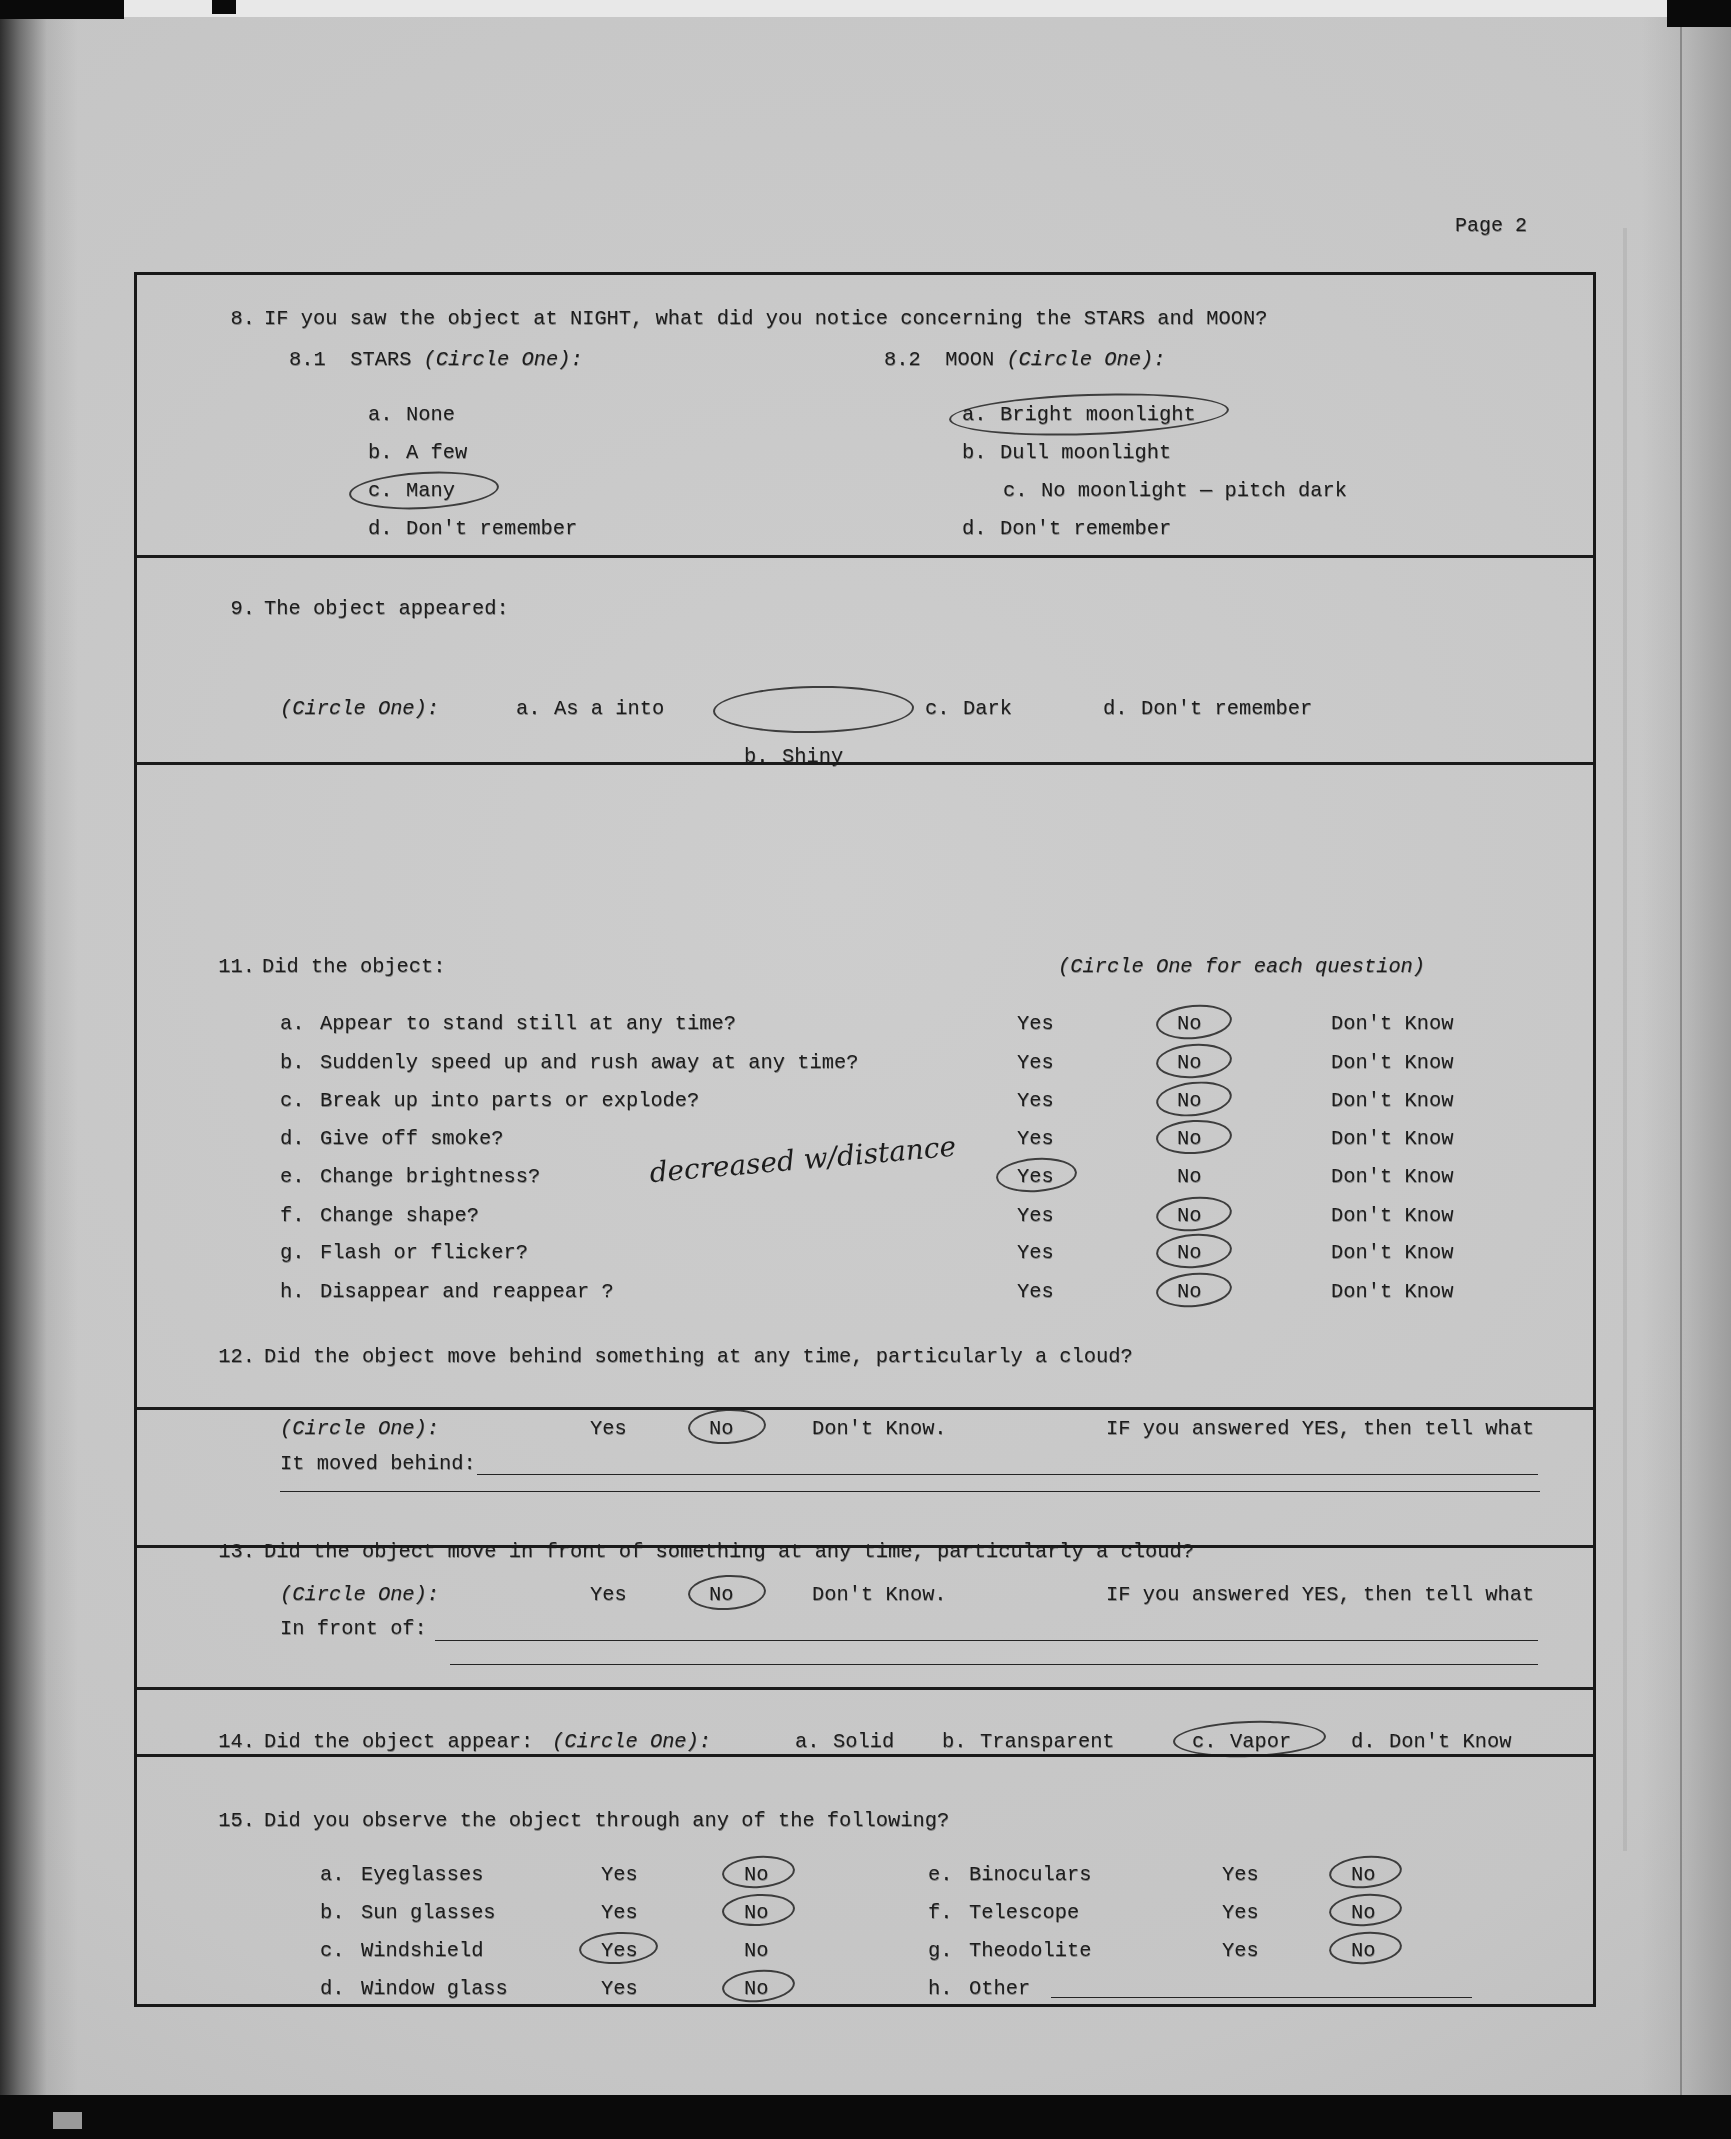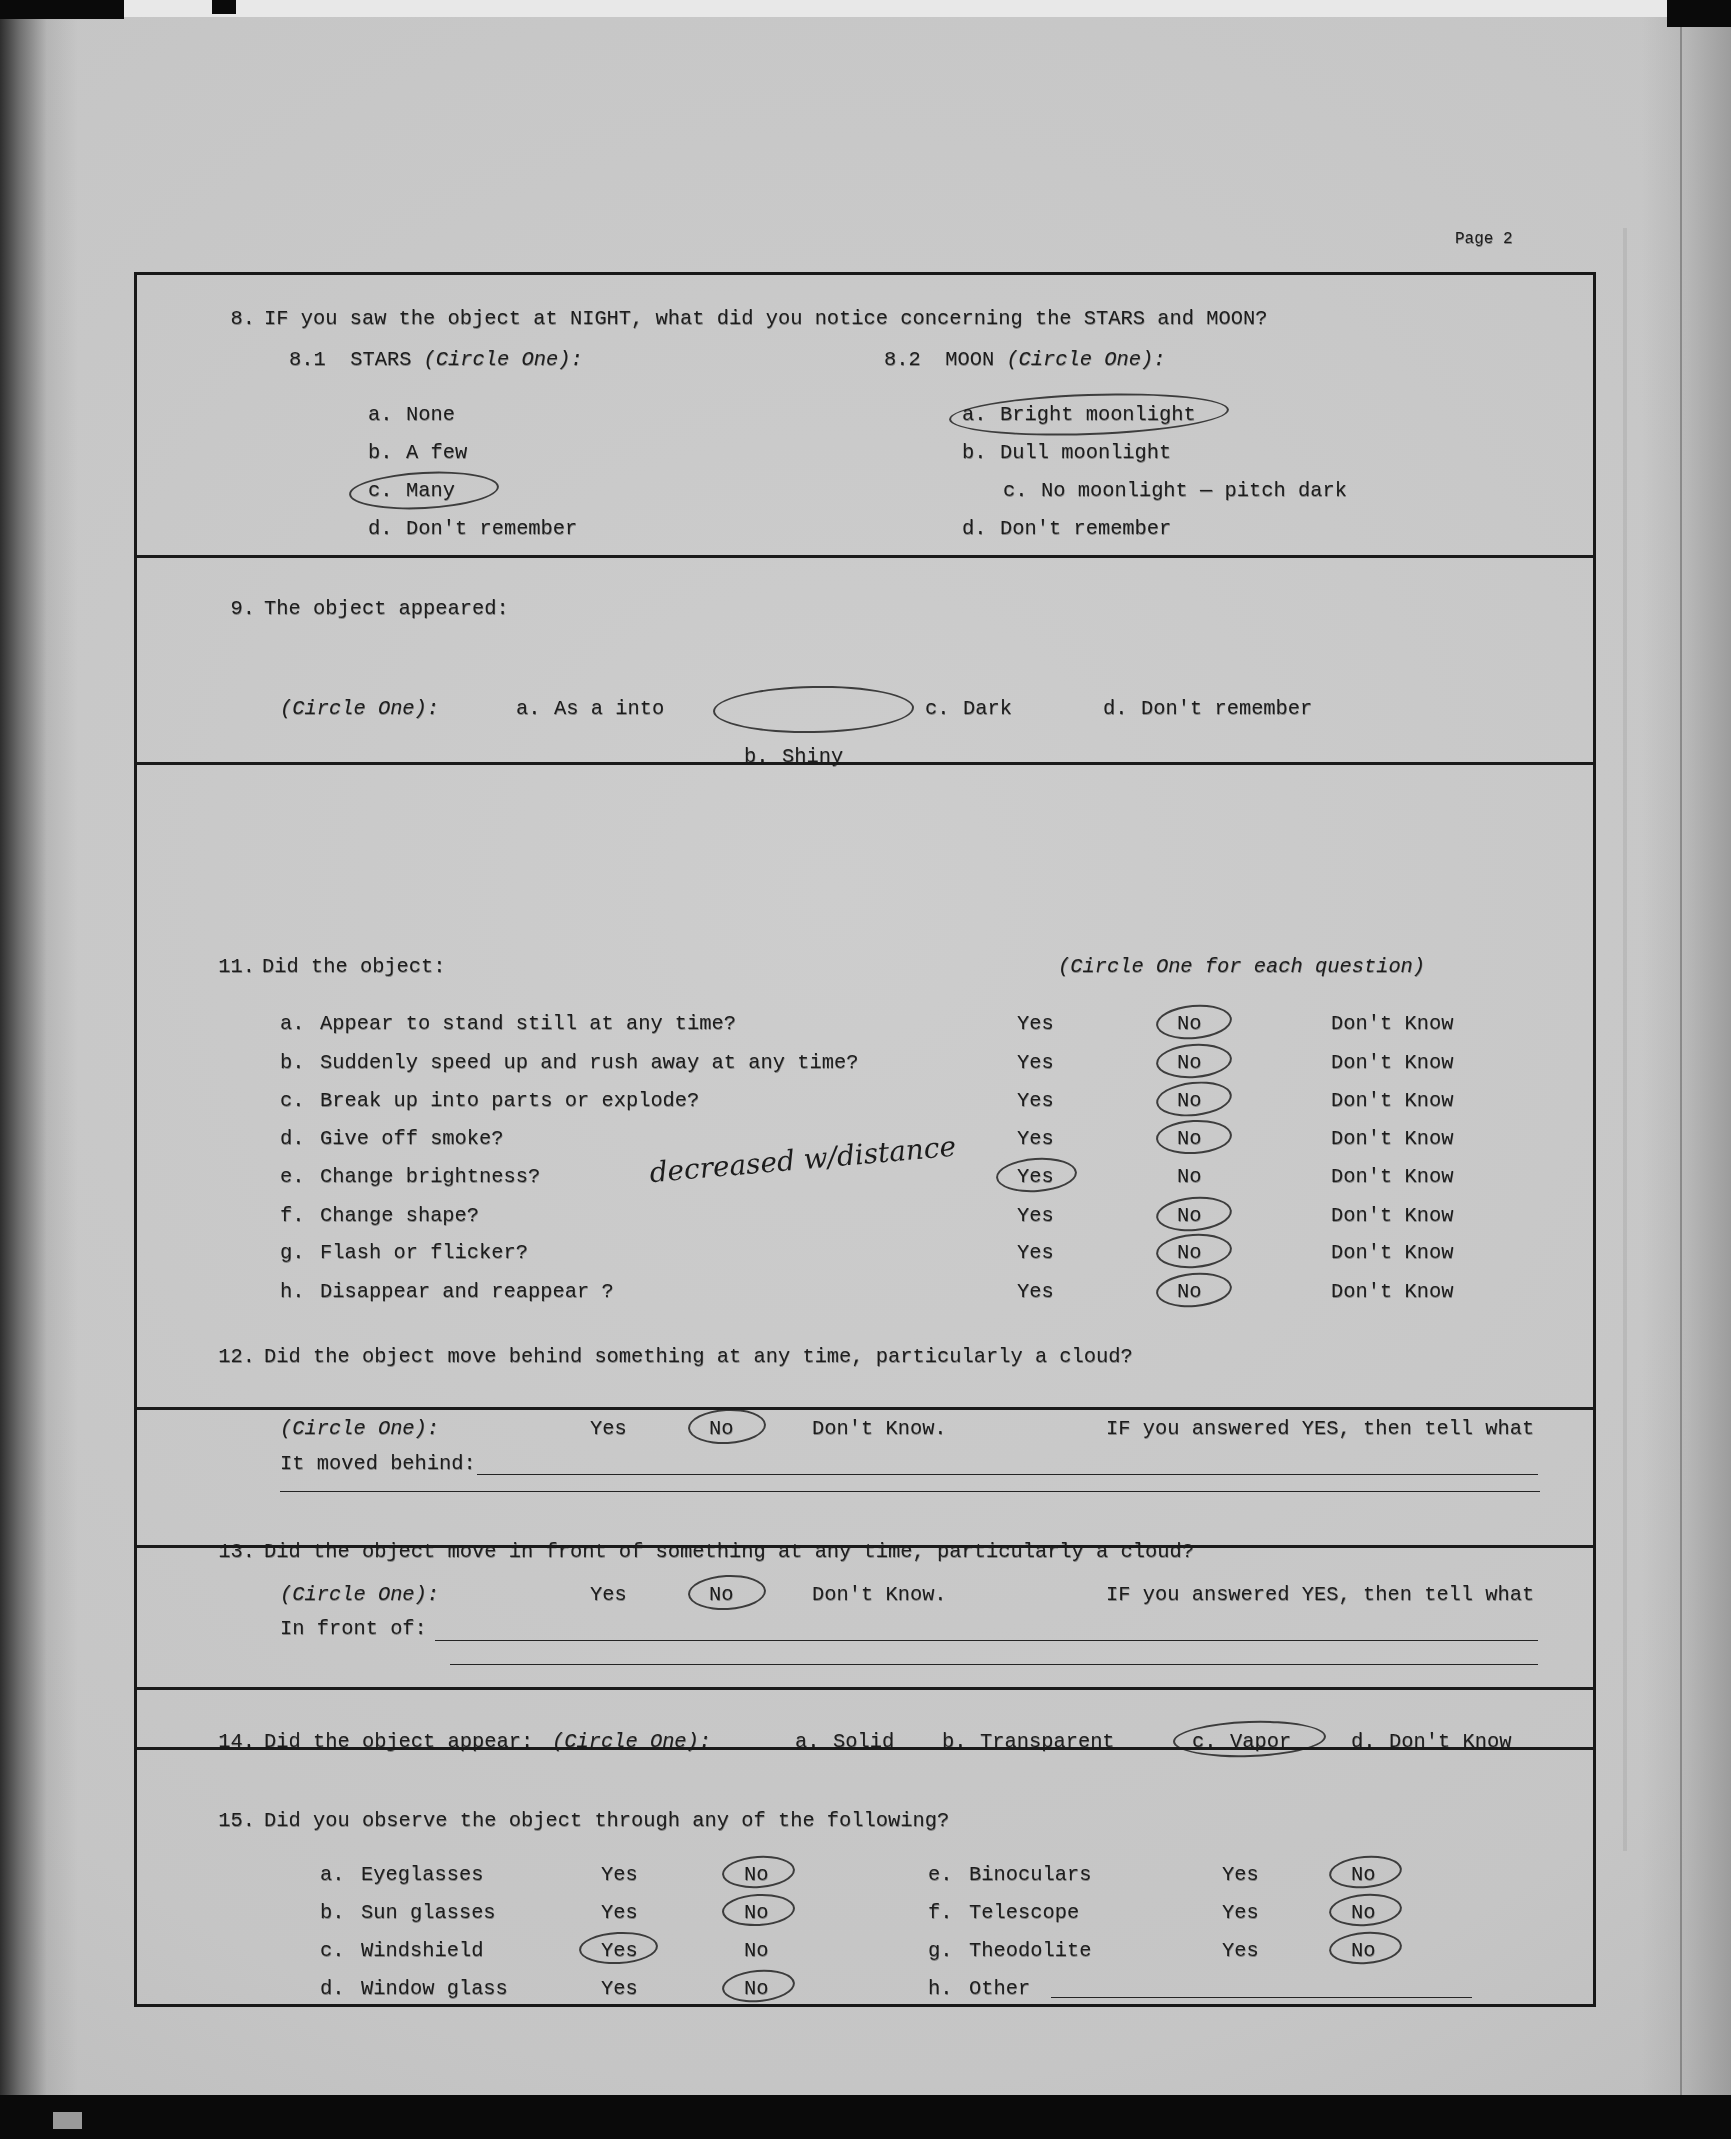--- a/index.html
+++ b/index.html
@@ -24,21 +24,21 @@
     position:absolute;right:0;top:17px;width:90px;height:2078px;
     background:linear-gradient(270deg,#9c9c9c 0%,rgba(165,165,165,.45) 50%,rgba(190,190,190,0) 100%);
   }
   .paper-edge{position:absolute;left:1680px;top:17px;width:2.4px;height:2078px;background:rgba(80,80,80,.45)}
   .streak{position:absolute;left:1623px;top:228px;width:3.6px;height:1623px;background:rgba(90,90,90,.12)}
   .top-strip{position:absolute;left:0;top:0;width:1732px;height:17px;background:#e8e8e8}
   .mark{position:absolute;background:#0a0a0a}
   .bottom-bar{position:absolute;left:0;top:2095px;width:1732px;height:45px;background:#0a0a0a}
   .notch{position:absolute;left:53px;top:2112px;width:29px;height:17px;background:#9a9a9a}
 
-  .pageno{position:absolute;left:1455px;top:227px;font-size:16px;white-space:pre}
+  .pageno{position:absolute;left:1455px;top:214px;font-size:20px;white-space:pre}
 
   .formbox{position:absolute;left:134px;top:272px;width:1462px;height:1735px;border:3px solid #181818}
   .sec{position:absolute;left:0;width:1456px;border-bottom:3px solid #1a1a1a}
   .sec.last{border-bottom:none}
 
   .t{position:absolute;white-space:pre}
   .num{position:absolute;left:51px;width:67px;text-align:right;white-space:pre}
   .it{font-style:italic}
   .letter{display:inline-block;min-width:38px}
 
@@ -203,21 +203,21 @@
     <div class="t" style="left:572px;top:87px;">No</div>
     <div class="t" style="left:675px;top:87px;">Don't Know.</div>
     <div class="t" style="left:969px;top:87px;">IF you answered YES, then tell what</div>
     <div class="oval" style="left:551px;top:79px;width:78px;height:35px;transform:rotate(-3deg);"></div>
 
     <div class="t" style="left:143px;top:121px;">In front of:</div>
     <div class="uline" style="left:298px;top:144px;width:1103px;"></div>
     <div class="uline" style="left:313px;top:168px;width:1088px;"></div>
   </section>
 
-  <section class="sec" style="top:1415px;height:60px;">
+  <section class="sec" style="top:1415px;height:67px;">
     <div class="num" style="top:40px;">14.</div>
     <div class="t" style="left:127px;top:40px;">Did the object appear:</div>
     <div class="t it" style="left:415px;top:40px;">(Circle One):</div>
     <div class="t" style="left:658px;top:40px;"><span class="letter">a.</span><span>Solid</span></div>
     <div class="t" style="left:805px;top:40px;"><span class="letter">b.</span><span>Transparent</span></div>
     <div class="t" style="left:1055px;top:40px;"><span class="letter">c.</span><span>Vapor</span></div>
     <div class="t" style="left:1214px;top:40px;"><span class="letter">d.</span><span>Don't Know</span></div>
     <div class="oval" style="left:1036px;top:31px;width:153px;height:36px;transform:rotate(-2deg);"></div>
   </section>
 

